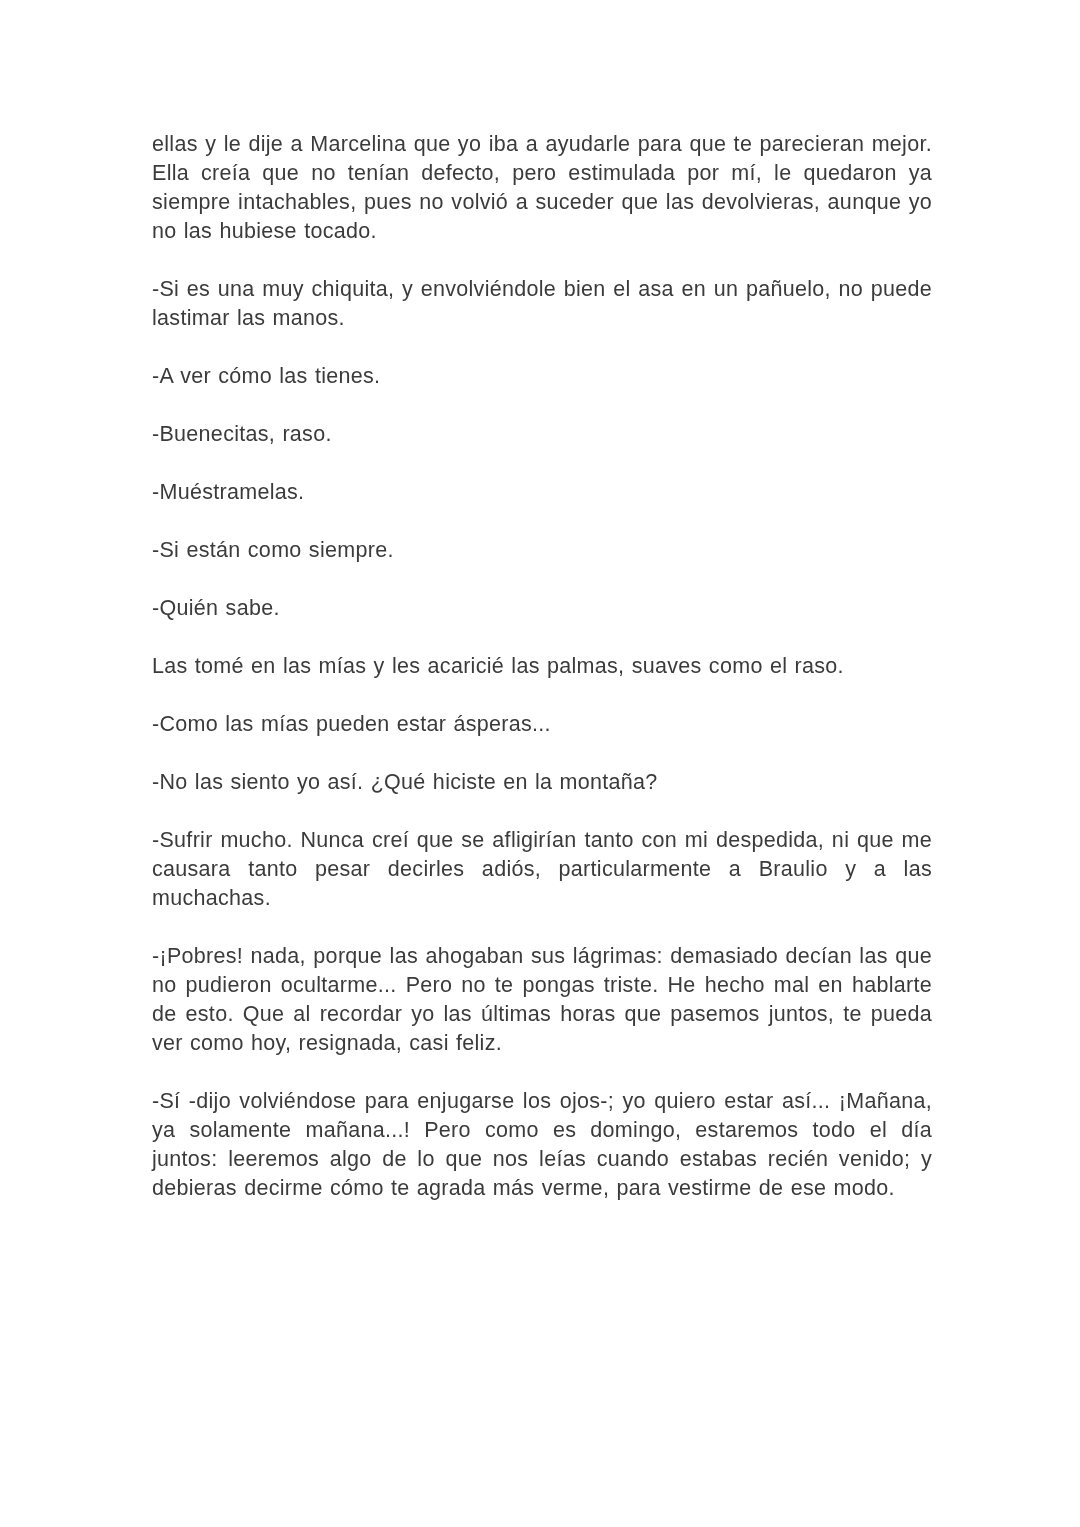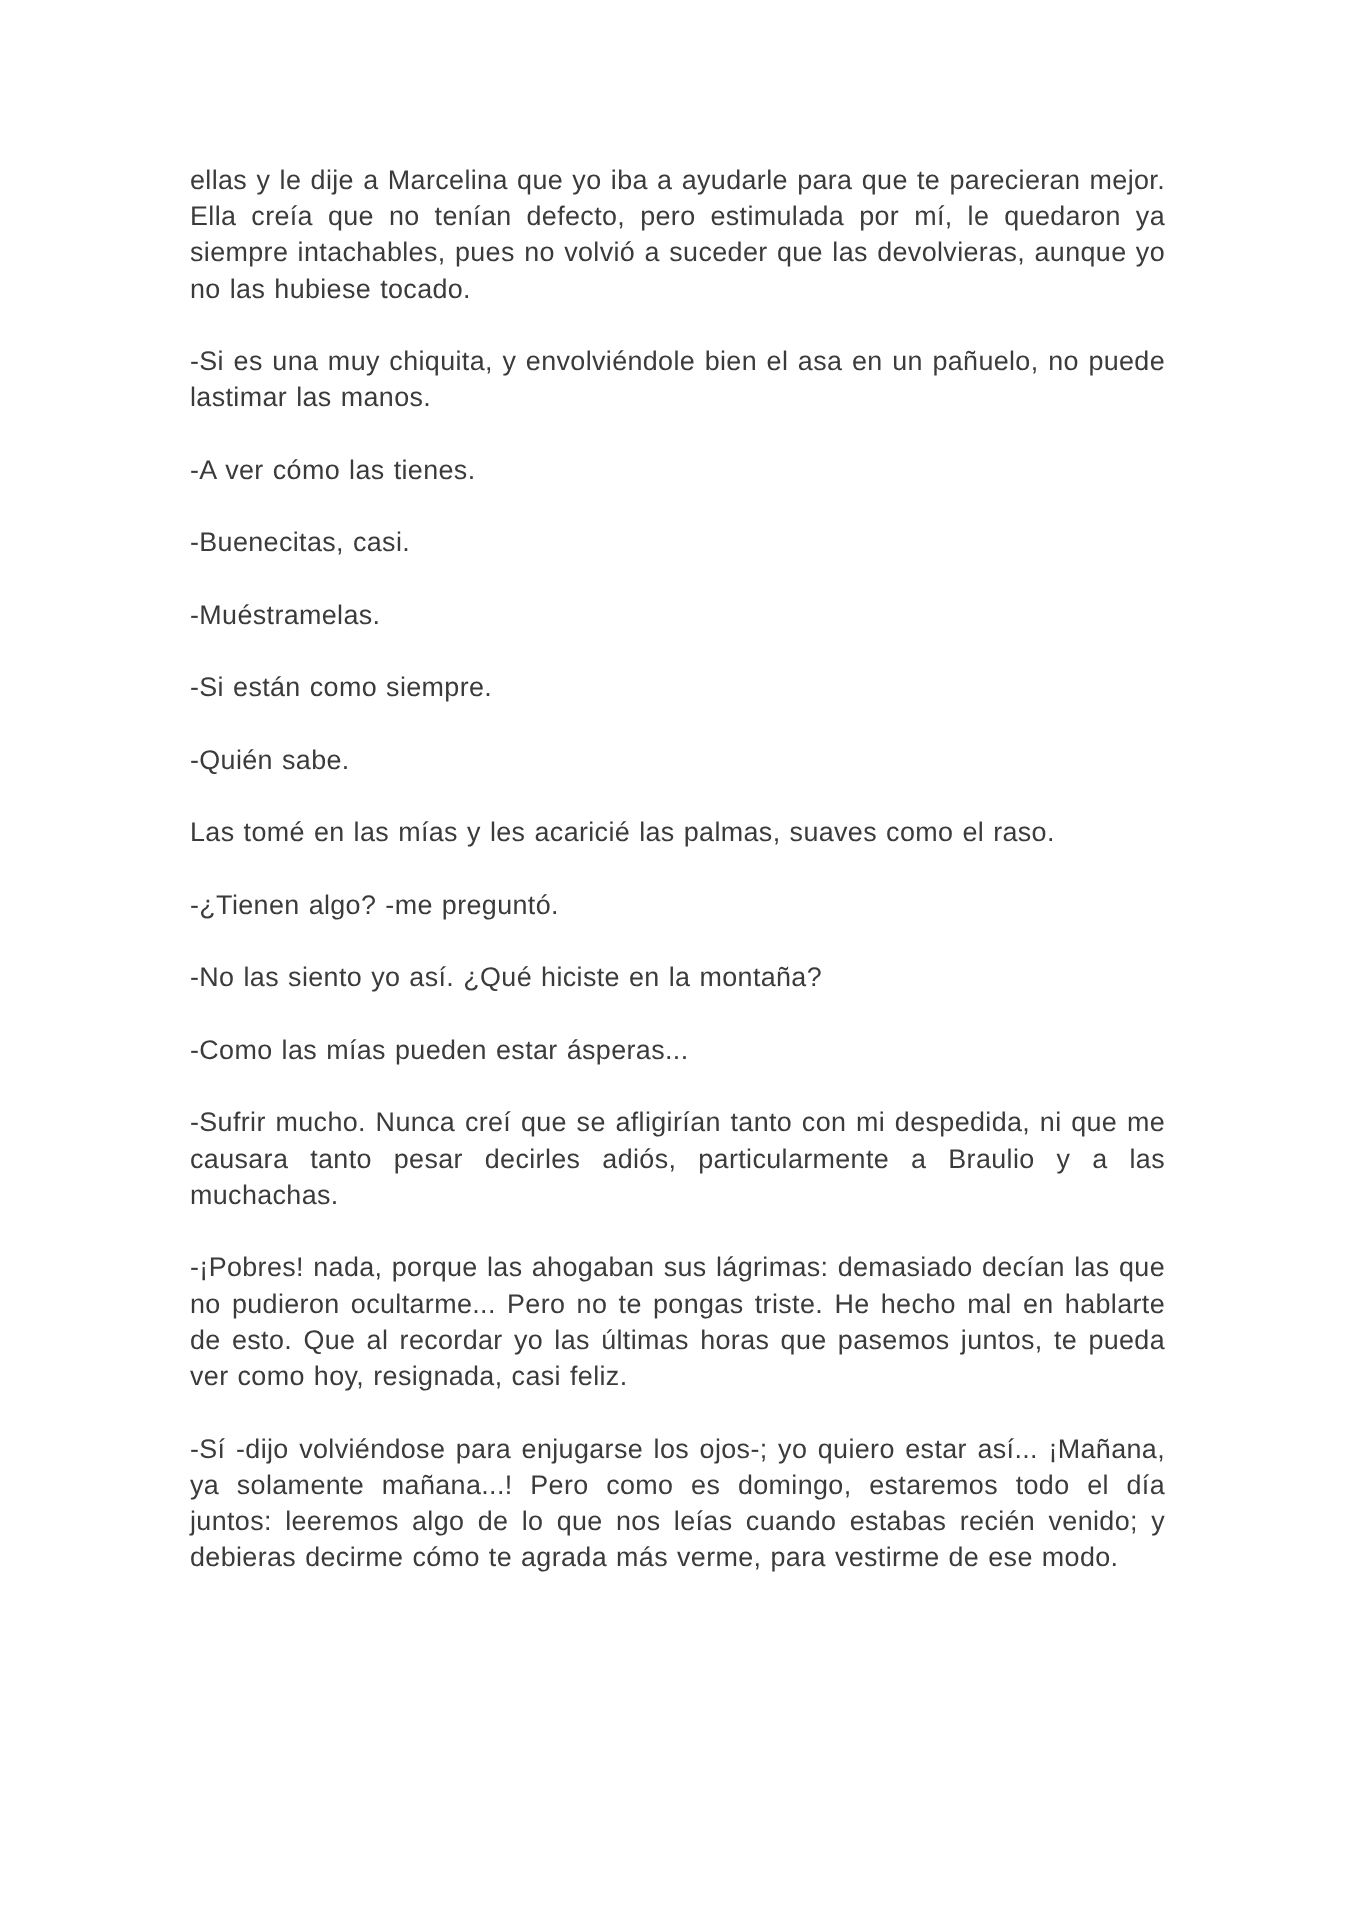--- a/index.html
+++ b/index.html
@@ -33,25 +33,24 @@
   }
 </style>
 </head>
 <body>
 
 <div class="page">
   <div class="text-block">
     <p>ellas y le dije a Marcelina que yo iba a ayudarle para que te parecieran mejor. Ella creía que no tenían defecto, pero estimulada por mí, le quedaron ya siempre intachables, pues no volvió a suceder que las devolvieras, aunque yo no las hubiese tocado.</p>
     <p>-Si es una muy chiquita, y envolviéndole bien el asa en un pañuelo, no puede lastimar las manos.</p>
     <p>-A ver cómo las tienes.</p>
-    <p>-Buenecitas, casi.</p>
+    <p>-Buenecitas, raso.</p>
     <p>-Muéstramelas.</p>
     <p>-Si están como siempre.</p>
     <p>-Quién sabe.</p>
     <p>Las tomé en las mías y les acaricié las palmas, suaves como el raso.</p>
-    <p>-¿Tienen algo? -me preguntó.</p>
+    <p>-Como las mías pueden estar ásperas...</p>
     <p>-No las siento yo así. ¿Qué hiciste en la montaña?</p>
-    <p>-Como las mías pueden estar ásperas...</p>
     <p>-Sufrir mucho. Nunca creí que se afligirían tanto con mi despedida, ni que me causara tanto pesar decirles adiós, particularmente a Braulio y a las muchachas.</p>
     <p>-¡Pobres! nada, porque las ahogaban sus lágrimas: demasiado decían las que no pudieron ocultarme... Pero no te pongas triste. He hecho mal en hablarte de esto. Que al recordar yo las últimas horas que pasemos juntos, te pueda ver como hoy, resignada, casi feliz.</p>
     <p>-Sí -dijo volviéndose para enjugarse los ojos-; yo quiero estar así... ¡Mañana, ya solamente mañana...! Pero como es domingo, estaremos todo el día juntos: leeremos algo de lo que nos leías cuando estabas recién venido; y debieras decirme cómo te agrada más verme, para vestirme de ese modo.</p>
   </div>
 </div>
 
 </body></html>

